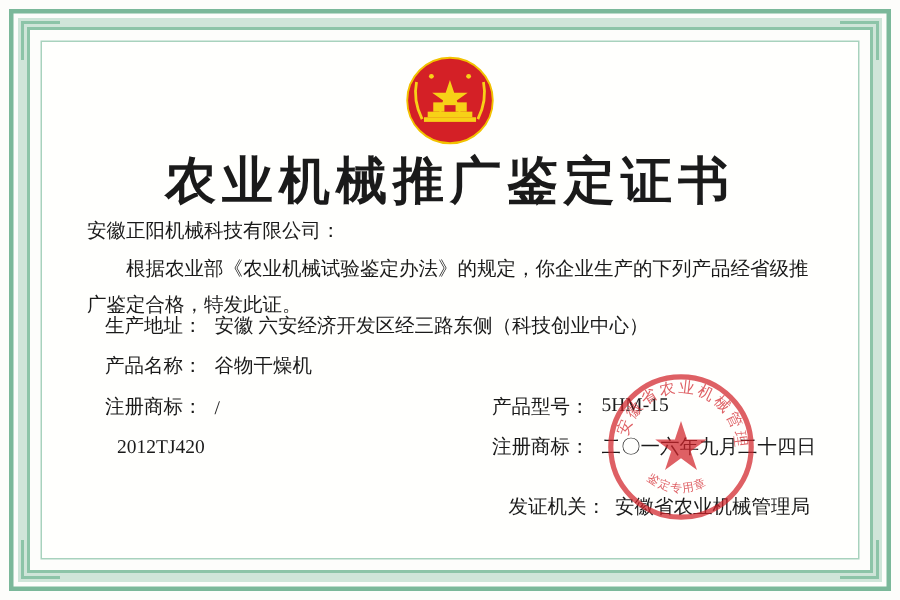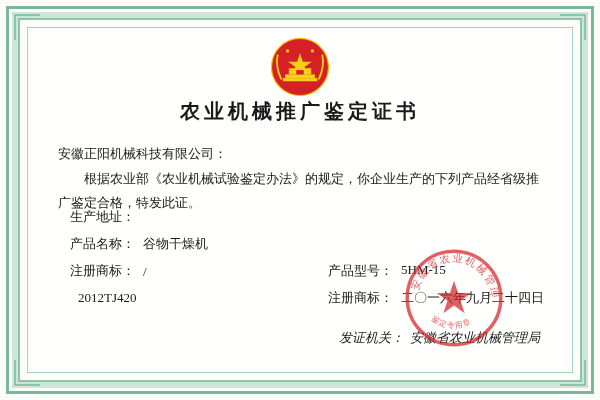--- a/index.html
+++ b/index.html
@@ -76,21 +76,21 @@
     width: 62px;
     height: 62px;
   }
 
   .title {
     position: absolute;
     top: 68px;
     left: 0;
     right: 0;
     text-align: center;
-    font-size: 20px;
+    font-size: 34px;
     letter-spacing: 4px;
     font-weight: bold;
     color: #1a1a1a;
     font-family: "DejaVu Serif", "Liberation Serif", serif;
   }
 
   .body-text {
     position: absolute;
     top: 112px;
     left: 28px;
@@ -121,21 +121,21 @@
   .field-col-right { display: flex; align-items: flex-start; }
 
   .footer {
     position: absolute;
     right: 30px;
     bottom: 14px;
     font-size: 13px;
     color: #1a1a1a;
     text-align: right;
   }
-  .footer-row { margin-bottom: 9px; display: flex; justify-content: flex-end; align-items: baseline; font-style: italic; }
+  .footer-row { margin-bottom: 9px; display: flex; justify-content: flex-end; align-items: baseline; }
   .footer-label { white-space: nowrap; }
   .footer-value { margin-left: 6px; white-space: nowrap; }
 
   
   .seal {
     position: absolute;
     right: 64px;
     bottom: 20px;
     width: 104px;
     height: 104px;
@@ -182,20 +182,21 @@
 
     <div class="body-text">
       <div class="line-company">安徽正阳机械科技有限公司：</div>
       <div class="line-para">根据农业部《农业机械试验鉴定办法》的规定，你企业生产的下列产品经省级推广鉴定合格，特发此证。</div>
     </div>
 
     <div class="fields">
 
       <div class="field-row">
         <span class="field-label">生产地址：</span>
+        <span class="field-value">安徽  六安经济开发区经三路东侧（科技创业中心）</span>
       </div>
 
       <div class="field-row">
         <span class="field-label">产品名称：</span>
         <span class="field-value">谷物干燥机</span>
       </div>
 
       <div class="field-row">
         <span class="field-col-left">
           <span class="field-label">注册商标：</span>

